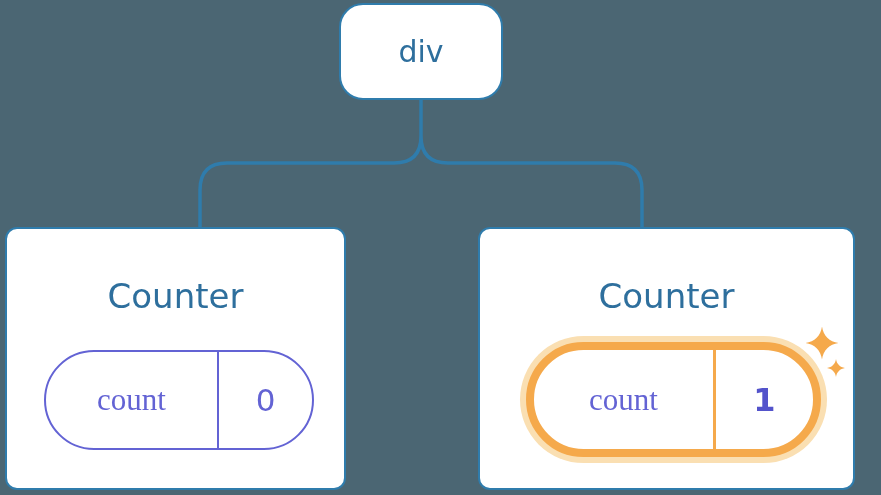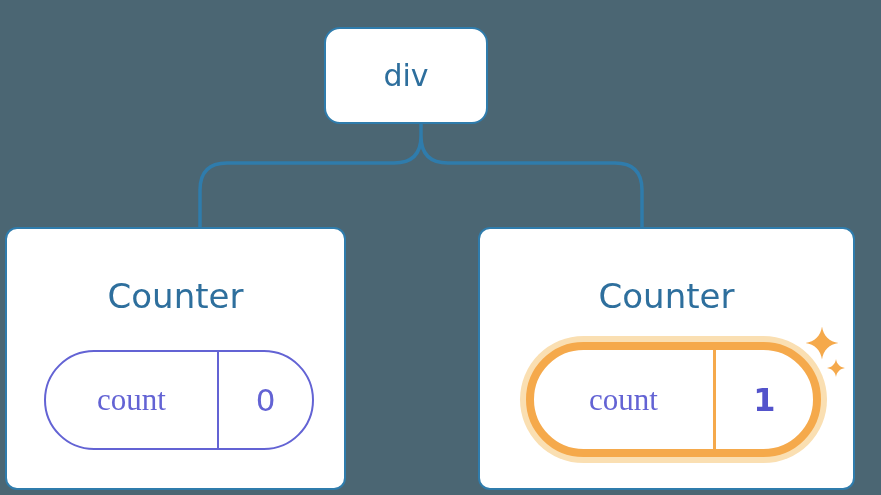--- a/index.html
+++ b/index.html
@@ -16,25 +16,25 @@
   html,body{width:881px;height:495px;}
   body{
     font-family:"DejaVu Sans","Liberation Sans",sans-serif;
     background:var(--background);
     overflow:hidden;
   }
   .stage{position:relative;width:881px;height:495px;background:var(--background);}
   .edges{position:absolute;left:0;top:0;width:881px;height:495px;}
 
   .root-node{
-    position:absolute;left:324px;top:3px;width:164px;height:97px;
+    position:absolute;left:339px;top:3px;width:164px;height:97px;
     background:var(--card_bg);
     border:2.5px solid var(--blue);
-    border-radius:16px;
-    display:flex;align-items:center;justify-content:center;margin-top:24px;
+    border-radius:24px;
+    display:flex;align-items:center;justify-content:center;
   }
   .root-node .label{
     color:var(--blue_text);font-size:30px;line-height:1;
   }
 
   .card{
     position:absolute;top:227px;height:263px;
     background:var(--card_bg);
     border:2.5px solid var(--blue);
     border-radius:12px;

